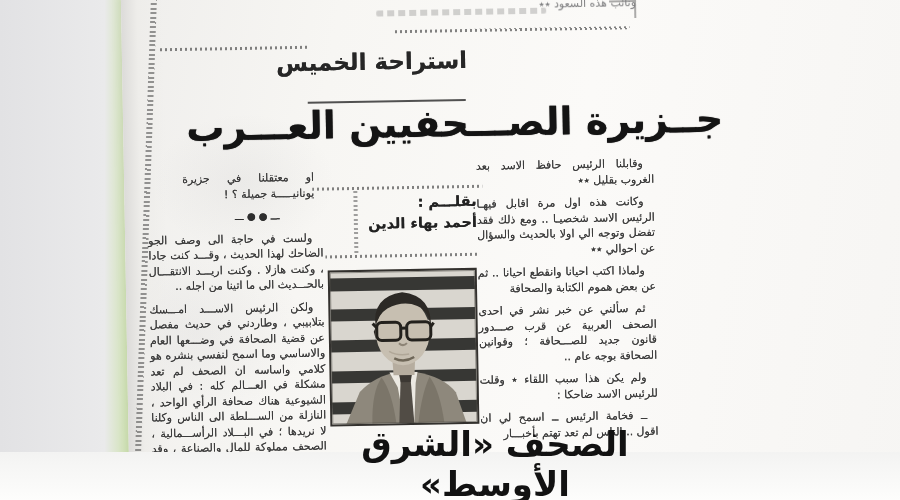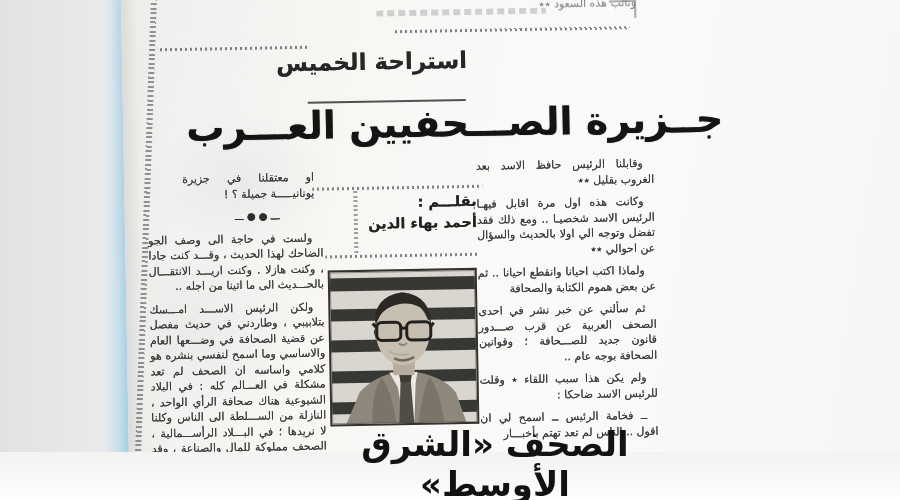--- a/index.html
+++ b/index.html
@@ -1,18 +1,18 @@
 <!DOCTYPE html>
 <html lang="ar"><head>
 <meta charset="utf-8">
 <style>
   html,body{margin:0;padding:0;}
   .stage{
     position:relative; width:900px; height:500px; overflow:hidden;
-    background:#0ea5e9;
+    background:#84cc16;
     font-family:"DejaVu Sans", sans-serif;
   }
   
   .bg-left{
     position:absolute; left:0; top:0; width:190px; height:470px;
     background:linear-gradient(to right,#e2e2e4 0%,#eaeaeb 55%, rgba(242,242,241,0) 100%);
   }
   
   .paper{
     position:absolute; left:125px; top:-12px; width:800px; height:482px;

